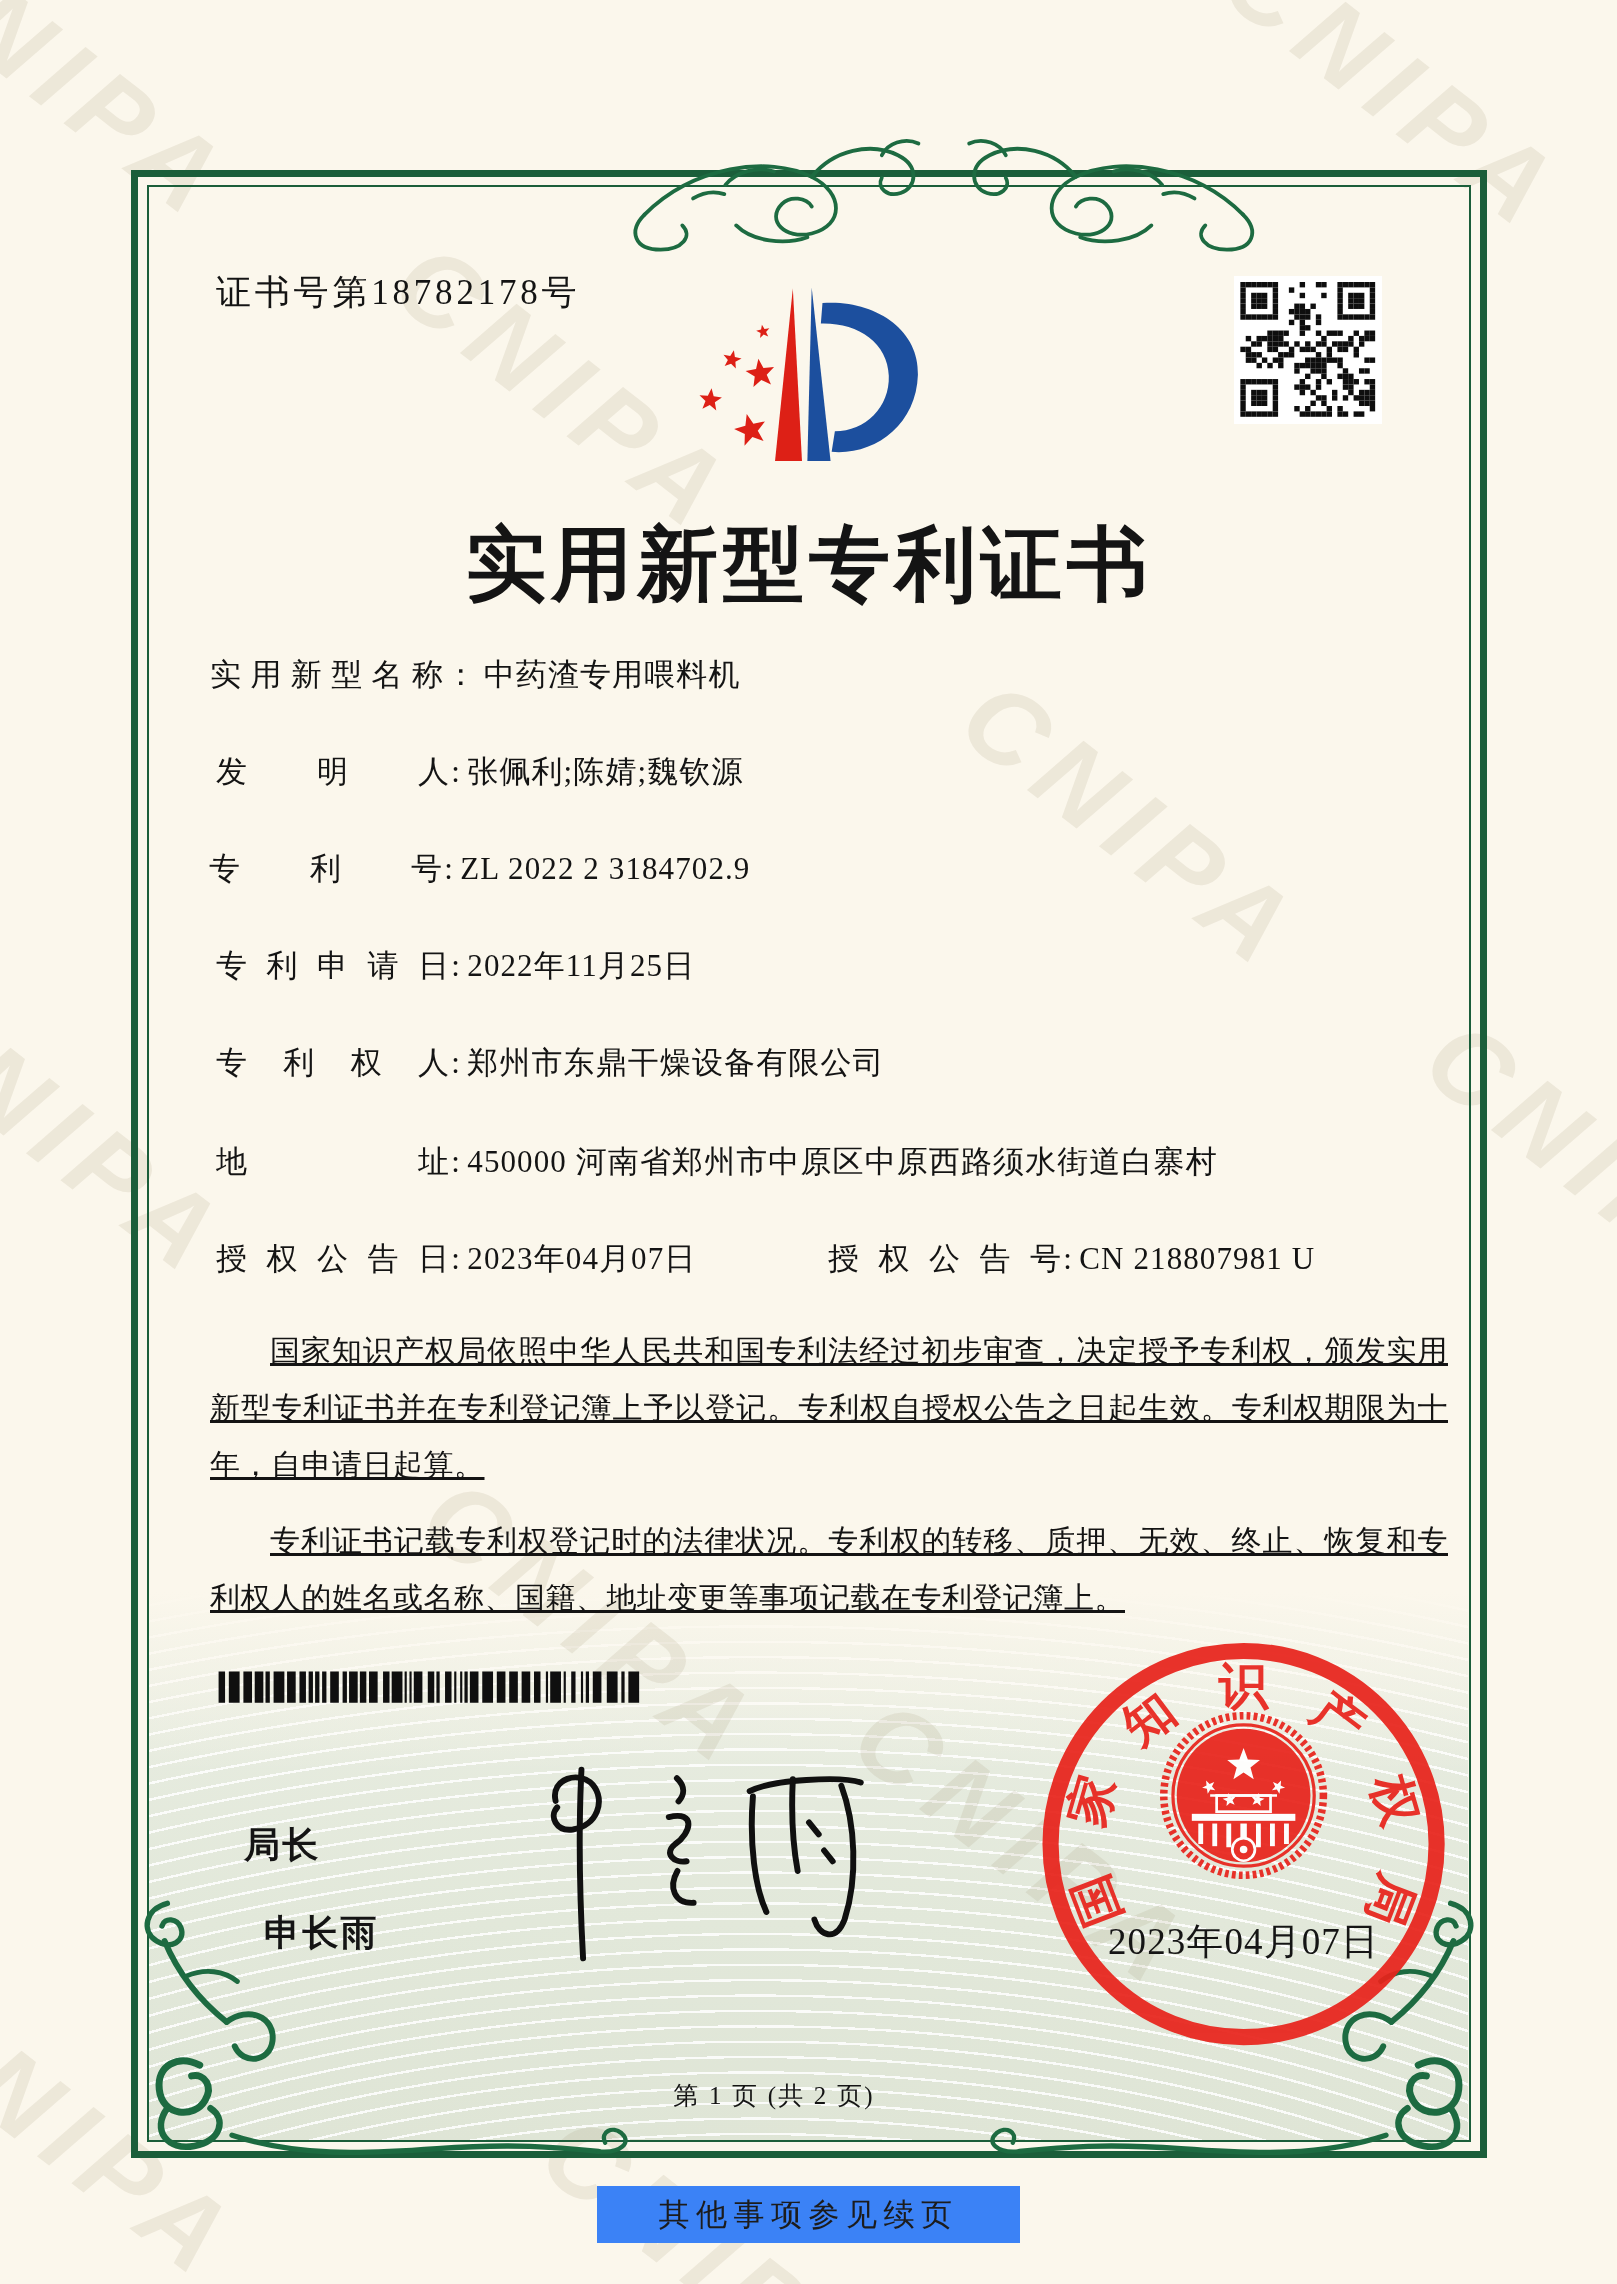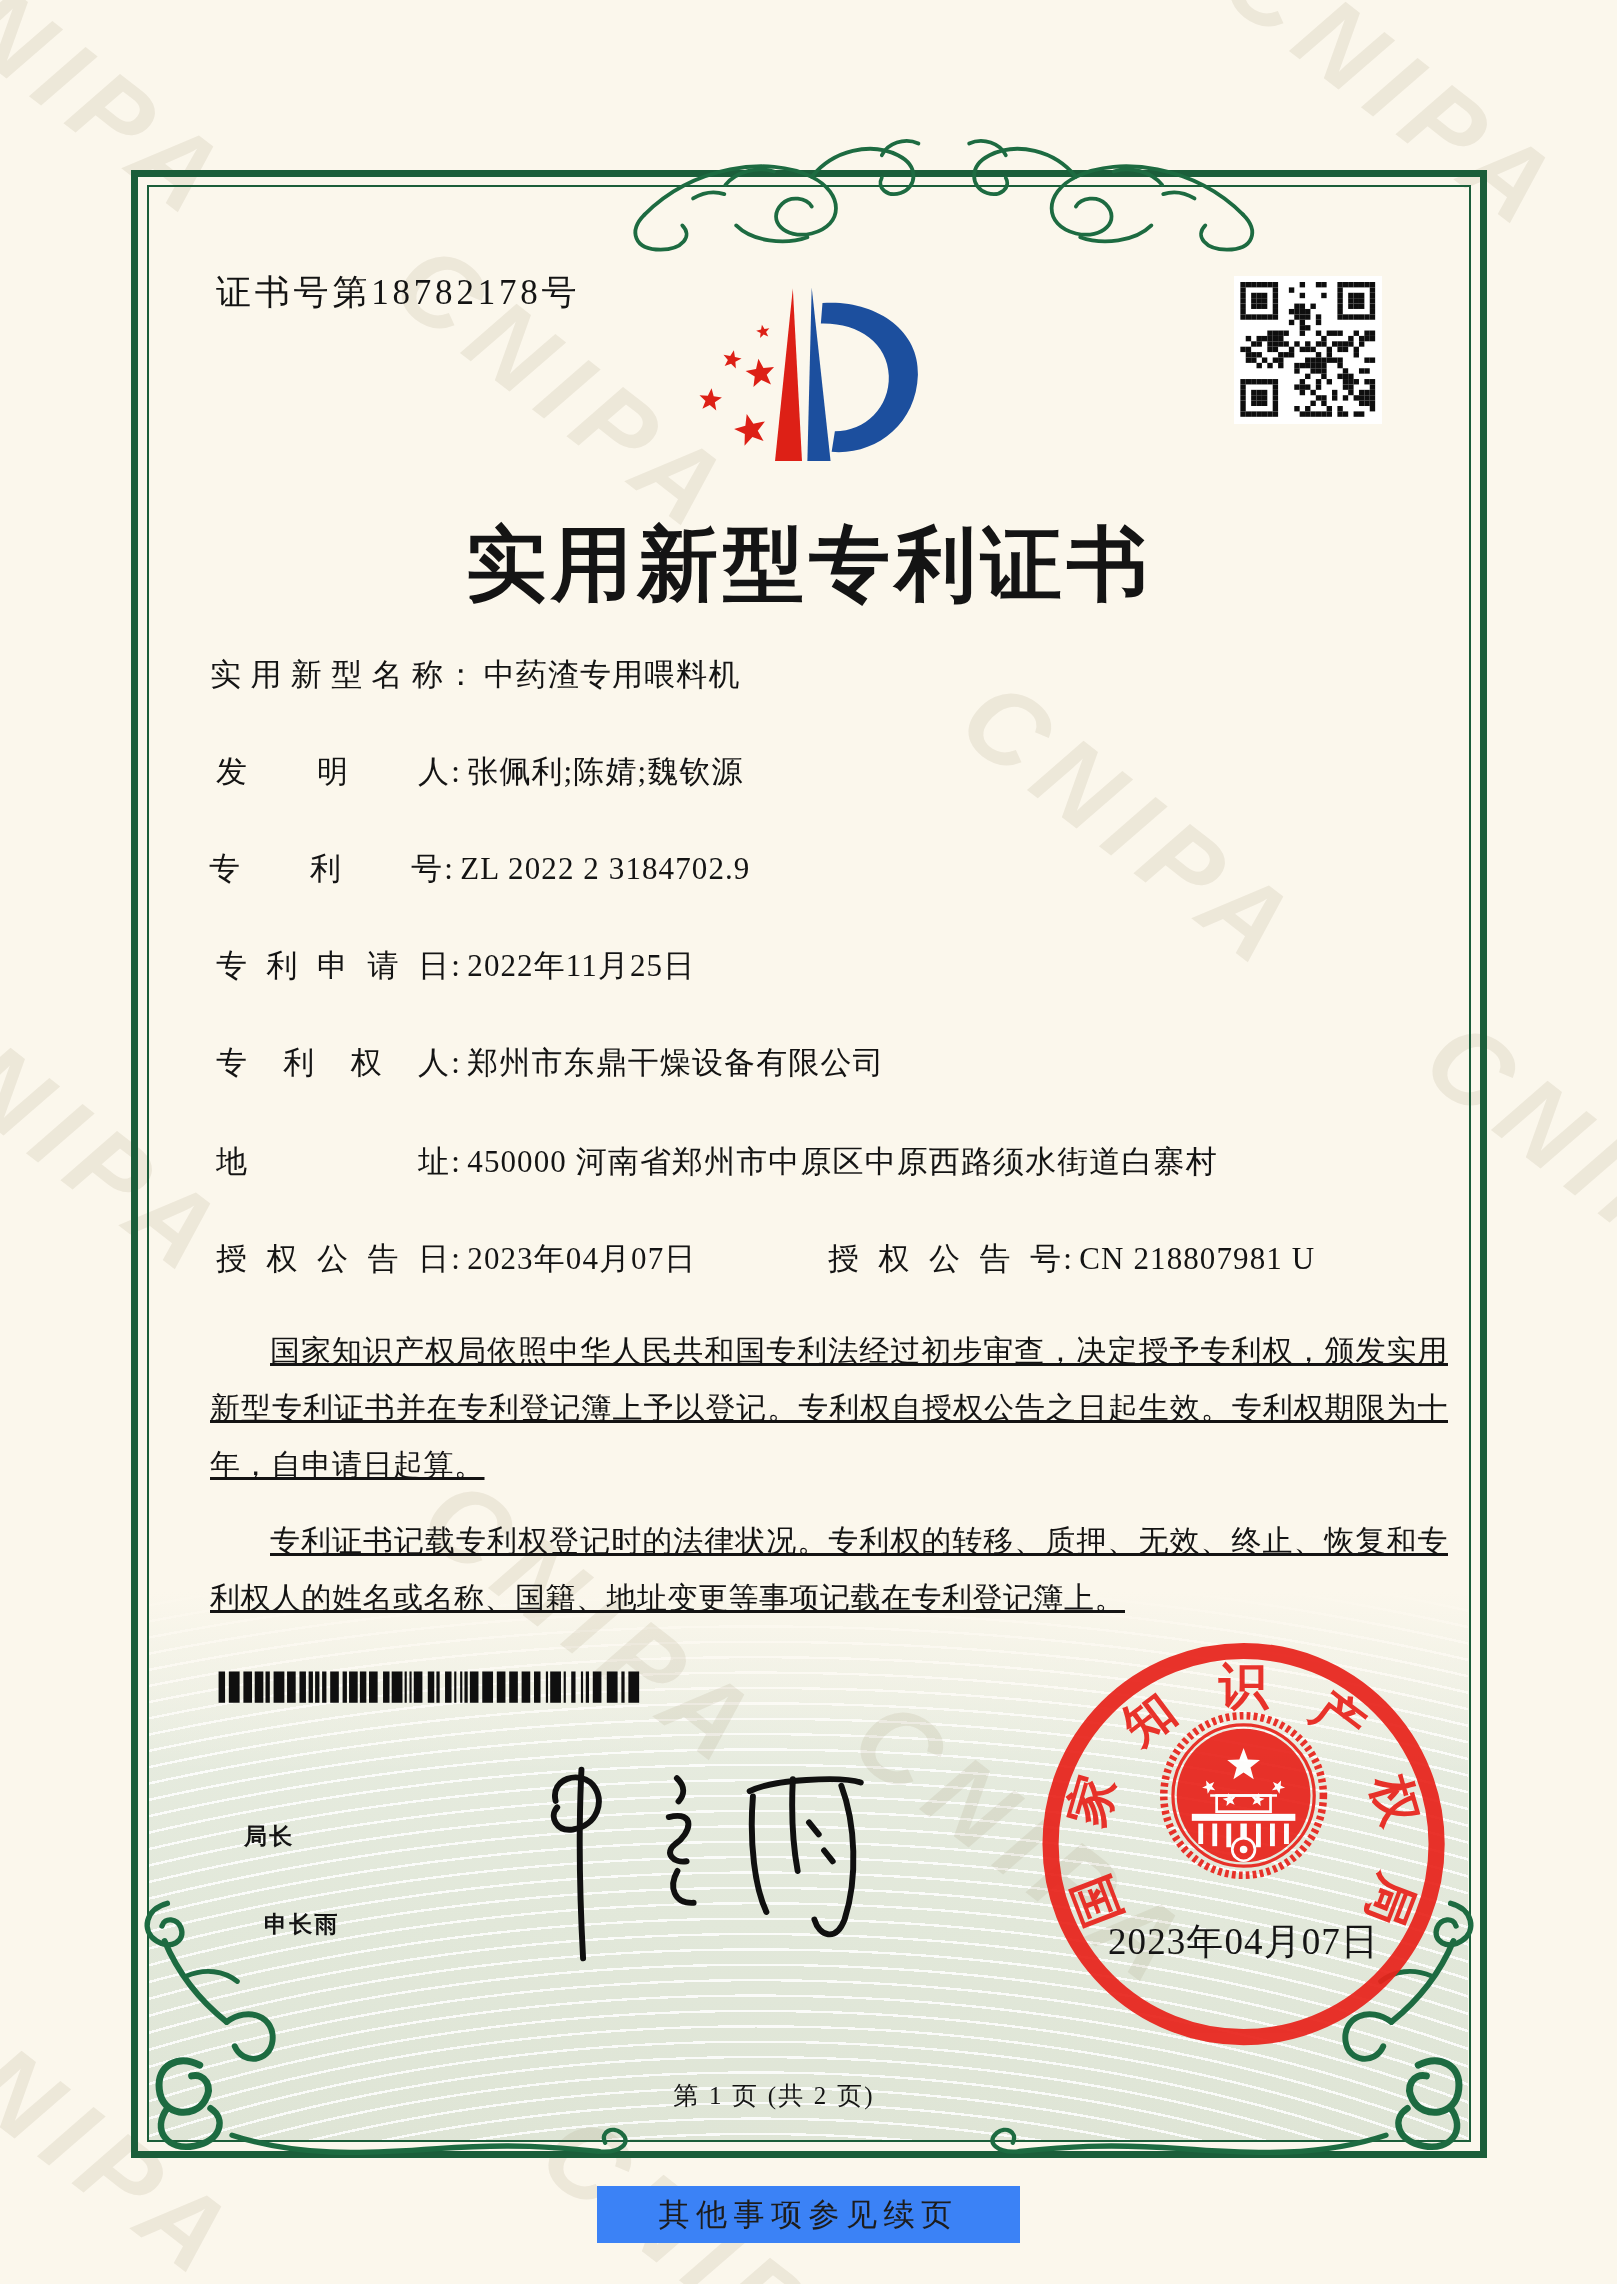--- a/index.html
+++ b/index.html
@@ -36,21 +36,21 @@
   
   .frow{position:absolute;font-size:31px;line-height:42px;white-space:nowrap;}
   .flabel{display:inline-block;width:233px;text-align:justify;text-align-last:justify;vertical-align:bottom;}
   .fcolon{display:inline-block;margin:0 7.5px 0 2.2px;}
   .fvalue{letter-spacing:1.1px;}
   
   .paras{left:210px;top:1322px;width:1238px;font-size:30px;line-height:57px;
       text-align:justify;letter-spacing:0.5px;text-decoration:underline;}
   .paras p{margin:0 0 19.4px 0;text-indent:60px;}
   
-  .director{left:244px;font-family:var(--fsans);font-weight:bold;font-size:23px;letter-spacing:2.2px;}
+  .director{left:244px;font-family:var(--fsans);font-weight:bold;font-size:36px;letter-spacing:2.2px;}
   
   .seal-date{left:1055px;top:1917px;width:377px;text-align:center;
       font-size:37px;letter-spacing:1.1px;color:#151515;}
   
   .page-info{left:0;right:70px;top:2079px;text-align:center;font-size:25px;letter-spacing:2.2px;}
   .cont-strip{left:597px;top:2186px;width:423px;height:57px;background:#3b82f6;
       text-align:center;font-size:31px;line-height:57px;letter-spacing:6.5px;color:#1c1c1c;}
   svg{position:absolute;left:0;top:0;}
 </style>
 </head>

